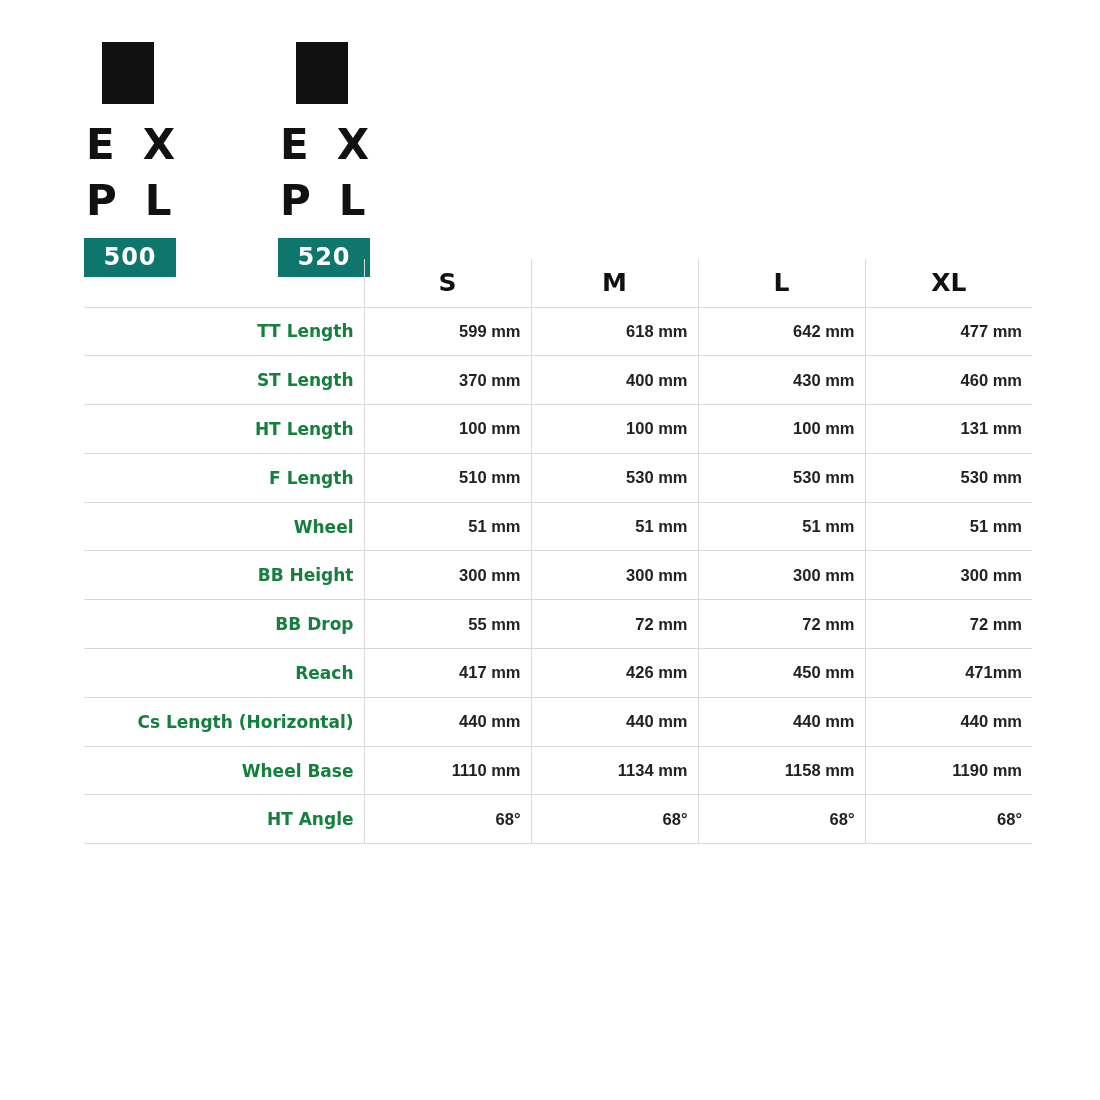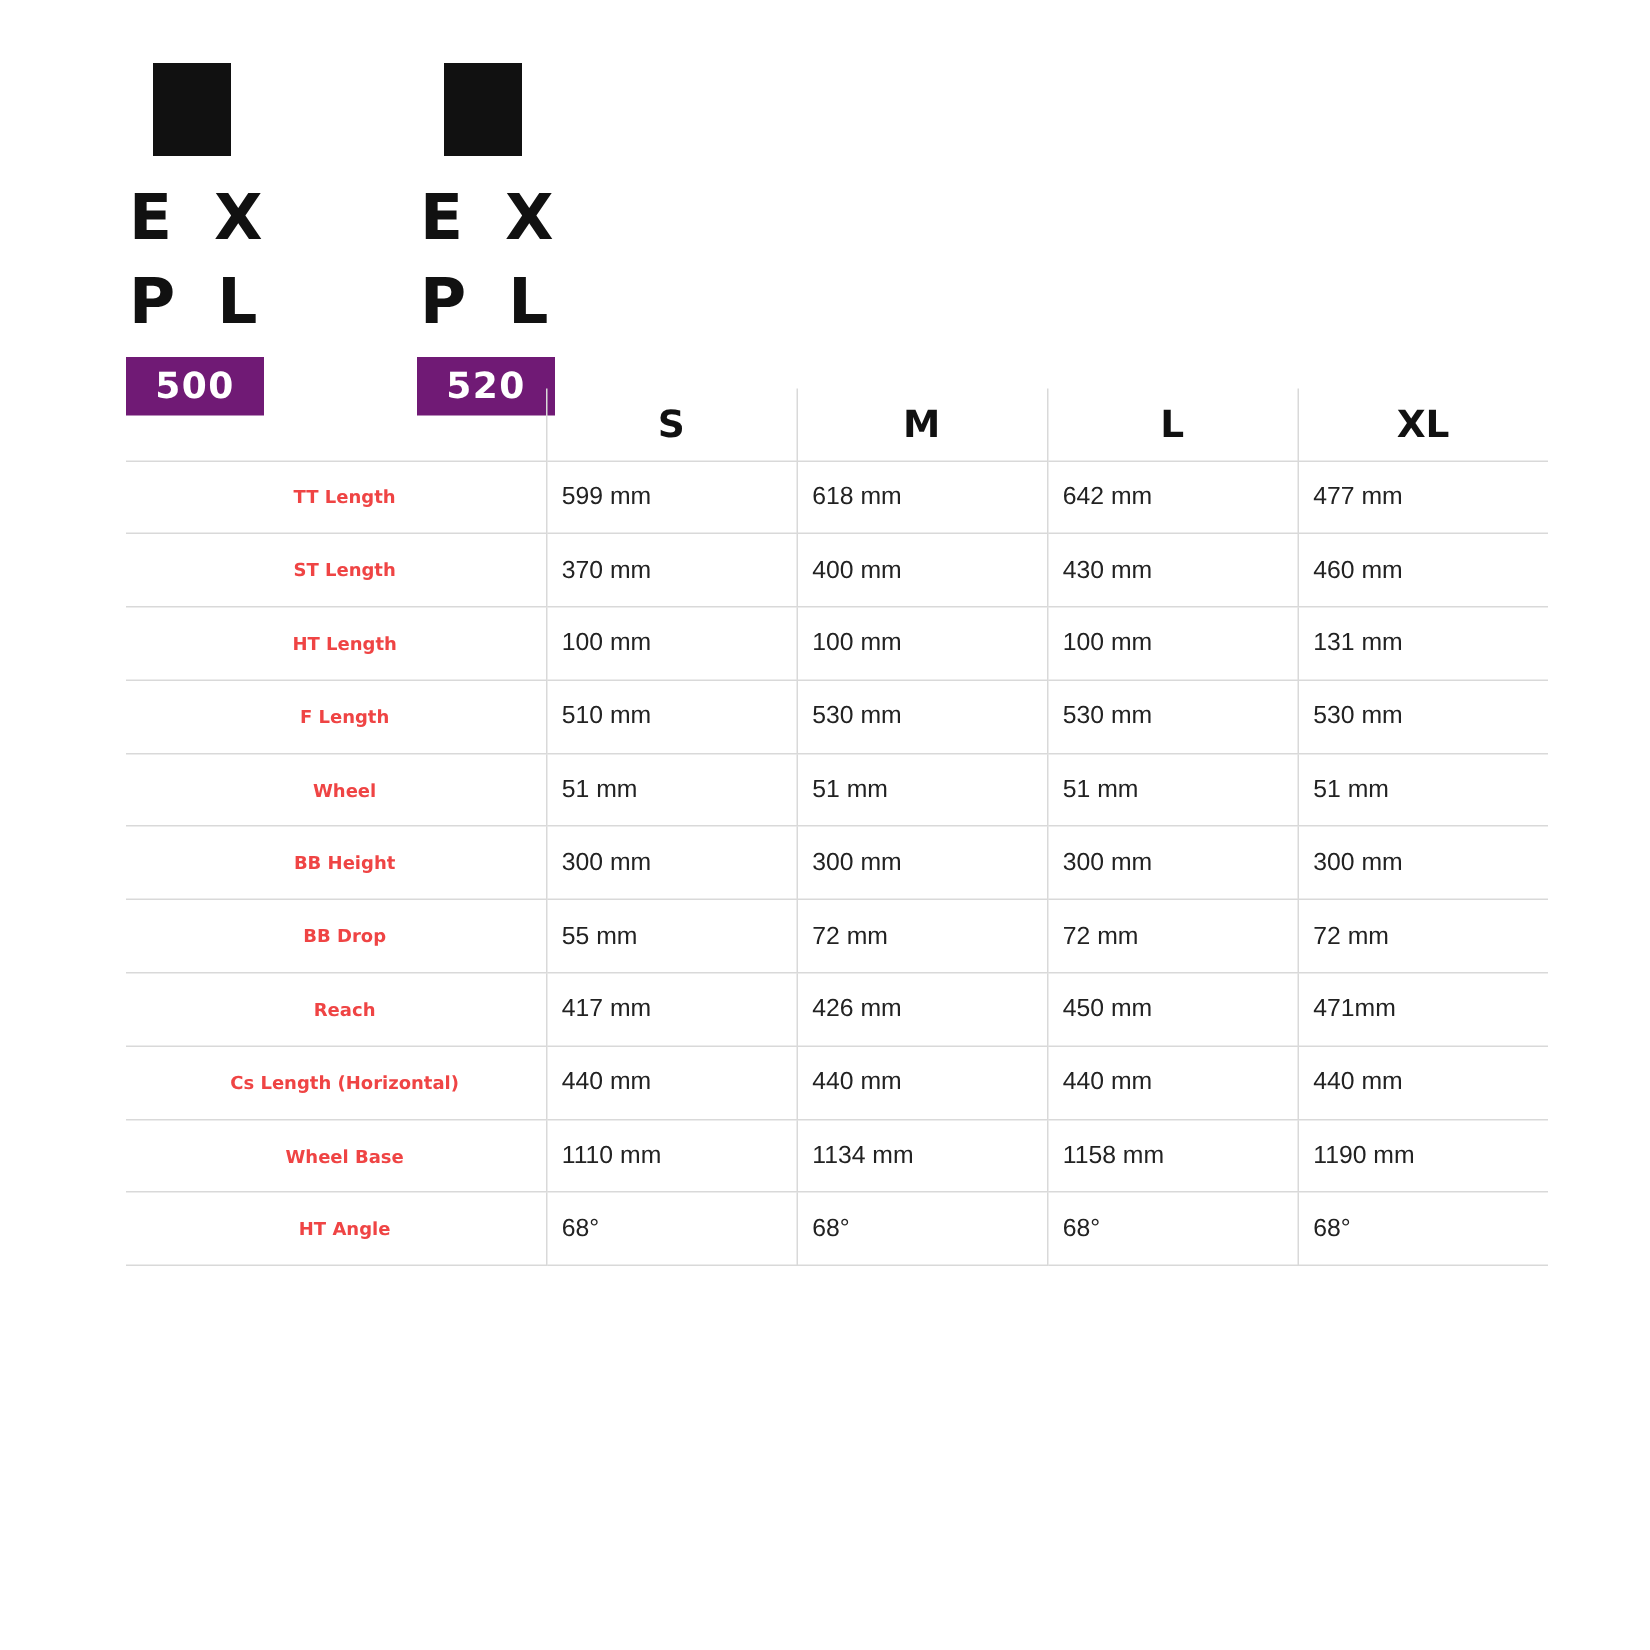--- a/index.html
+++ b/index.html
@@ -50,21 +50,21 @@
   .logo-letters .row {
     display: flex;
     gap: 28px;
     padding-left: 2px;
   }
   .logo-letters .row + .row {
     margin-top: 14px;
   }
   .logo-badge {
     margin-top: 16px;
-    background: #701a75;
+    background: #0f766e;
     color: #ffffff;
     font-family: "DejaVu Sans", sans-serif;
     font-weight: 700;
     font-size: 24px;
     letter-spacing: 1px;
     text-align: center;
     width: 92px;
     padding: 5px 0 6px 0;
     box-sizing: border-box;
   }
@@ -99,32 +99,32 @@
     background: transparent;
   }
   .geo-table thead th.size-head {
     font-family: "DejaVu Sans", sans-serif;
     font-weight: 700;
     font-size: 25px;
     color: #111111;
     text-align: center;
   }
   .geo-table tbody th {
-    text-align: center;
-    font-family: "DejaVu Sans", sans-serif;
-    font-weight: 700;
-    font-size: 12px;
-    color: #ef4444;
+    text-align: right;
+    font-family: "DejaVu Sans", sans-serif;
+    font-weight: 700;
+    font-size: 17px;
+    color: #15803d;
     padding-left: 22px;
     border-left: none;
   }
   .geo-table tbody td {
-    text-align: left;
+    text-align: right;
     font-family: "Liberation Sans", sans-serif;
-    font-weight: 400;
+    font-weight: 700;
     font-size: 16.5px;
     color: #222222;
   }
   .geo-table tbody tr td:last-child {
     border-right: none;
   }
   .geo-table thead th.size-head:last-child {
     border-right: none;
   }
 </style>

